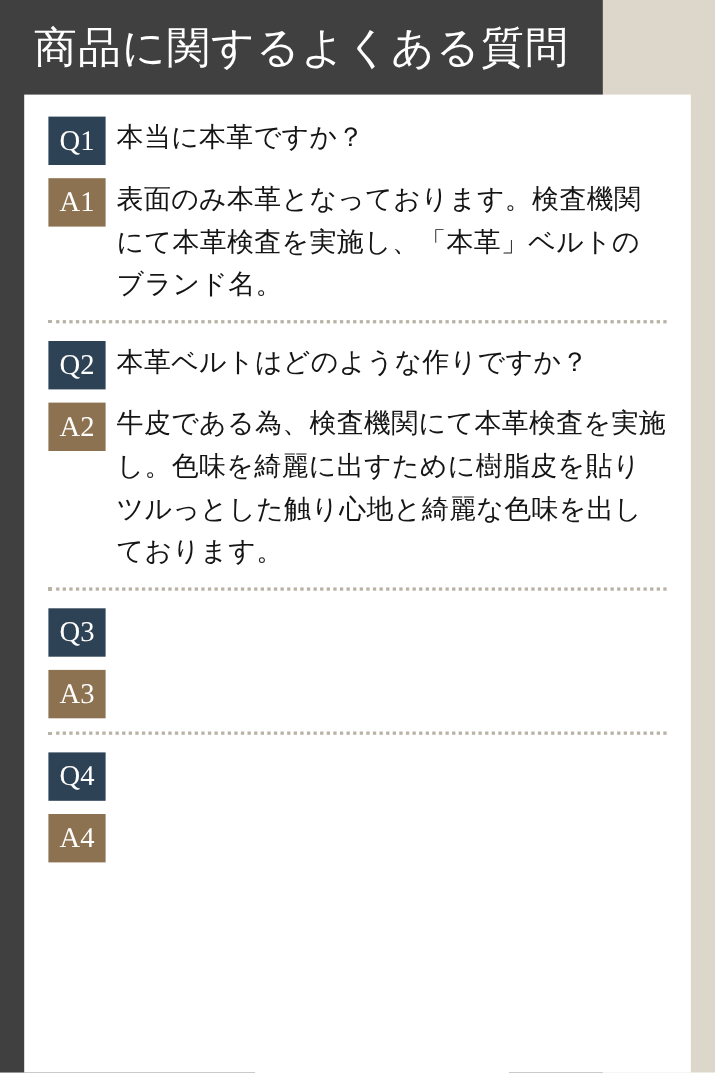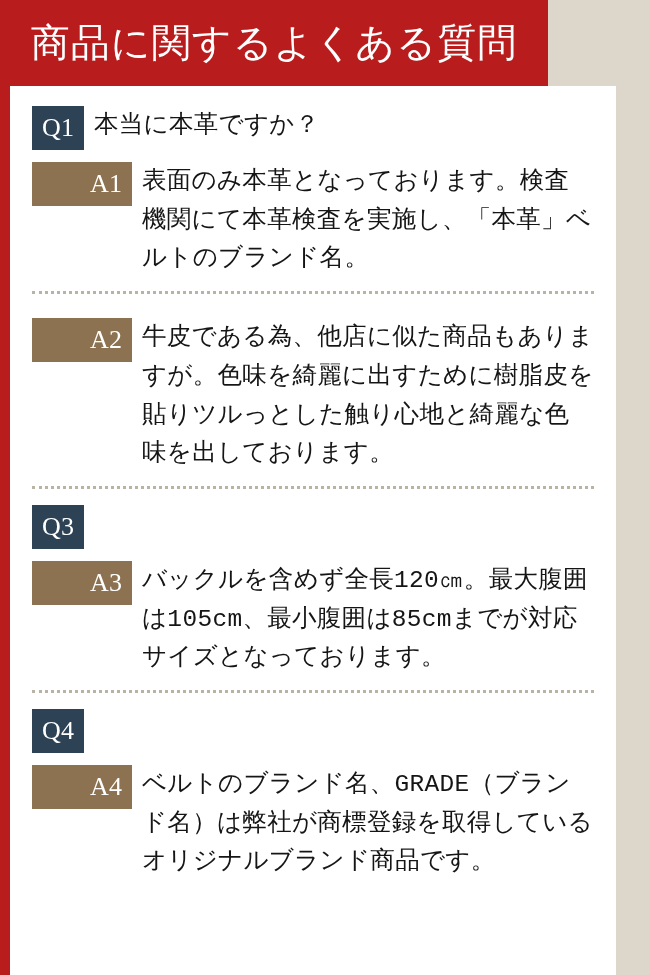--- a/index.html
+++ b/index.html
@@ -10,41 +10,41 @@
     width: 650px;
     height: 975px;
     background: #ddd7cb;
     font-family: "Liberation Serif", "DejaVu Serif", serif;
     overflow: hidden;
   }
   .page {
     position: relative;
     width: 548px;
     height: 975px;
-    background: #b91c1c;
+    background: #404040;
     box-sizing: border-box;
   }
   .header {
     height: 86px;
     display: flex;
     align-items: center;
     justify-content: center;
   }
   .header-title {
     color: #ffffff;
     font-size: 39px;
     letter-spacing: 1px;
     font-weight: normal;
     font-family: "Liberation Serif", "DejaVu Serif", serif;
     text-align: center;
     white-space: nowrap;
   }
   .card {
     position: absolute;
-    left: 10px;
+    left: 22px;
     top: 86px;
     width: 606px;
     height: 889px;
     background: #ffffff;
     box-sizing: border-box;
     padding: 18px 22px 0 22px;
     overflow: hidden;
   }
   .qa-block {
     display: block;
@@ -64,30 +64,29 @@
     font-size: 26px;
     font-family: "Liberation Serif", "DejaVu Serif", serif;
     margin-right: 10px;
     margin-top: 2px;
   }
   .tag.q {
     background: #2e4256;
   }
   .tag.a {
     background: #8c7250;
-    padding-left: 48px;
   }
   .text {
     flex: 1 1 auto;
     font-size: 24.5px;
     line-height: 1.58;
     color: #151515;
     letter-spacing: 0.3px;
     padding-top: 3px;
-    font-family: Liberation Mono, monospace;
+    font-family: Liberation Sans, sans-serif;
   }
   .divider {
     border: none;
     border-top: 3px dotted #b9b3a6;
     margin: 12px 0 14px 0;
     height: 0;
   }
   .q-gap {
     height: 8px;
   }
@@ -110,45 +109,47 @@
       </div>
       <div class="q-gap"></div>
       <div class="row">
         <div class="tag a">A1</div>
         <div class="text">表面のみ本革となっております。検査機関にて本革検査を実施し、「本革」ベルトのブランド名。</div>
       </div>
     </div>
     <hr class="divider">
 
     <div class="qa-block">
+      <div class="row">
+        <div class="tag q">Q2</div>
+        <div class="text">本革ベルトはどのような作りですか？</div>
+      </div>
       <div class="q-gap"></div>
       <div class="row">
         <div class="tag a">A2</div>
-        <div class="text">牛皮である為、他店に似た商品もありますが。色味を綺麗に出すために樹脂皮を貼りツルっとした触り心地と綺麗な色味を出しております。</div>
+        <div class="text">牛皮である為、検査機関にて本革検査を実施し。色味を綺麗に出すために樹脂皮を貼りツルっとした触り心地と綺麗な色味を出しております。</div>
       </div>
     </div>
     <hr class="divider">
 
     <div class="qa-block">
       <div class="row">
         <div class="tag q">Q3</div>
       </div>
       <div class="q-gap"></div>
       <div class="row">
         <div class="tag a">A3</div>
-        <div class="text">バックルを含めず全長120㎝。最大腹囲は105cm、最小腹囲は85cmまでが対応サイズとなっております。</div>
       </div>
     </div>
     <hr class="divider">
 
     <div class="qa-block">
       <div class="row">
         <div class="tag q">Q4</div>
       </div>
       <div class="q-gap"></div>
       <div class="row">
         <div class="tag a">A4</div>
-        <div class="text">ベルトのブランド名、GRADE（ブランド名）は弊社が商標登録を取得しているオリジナルブランド商品です。</div>
       </div>
     </div>
 
   </div>
 </div>
 
 </body></html>

